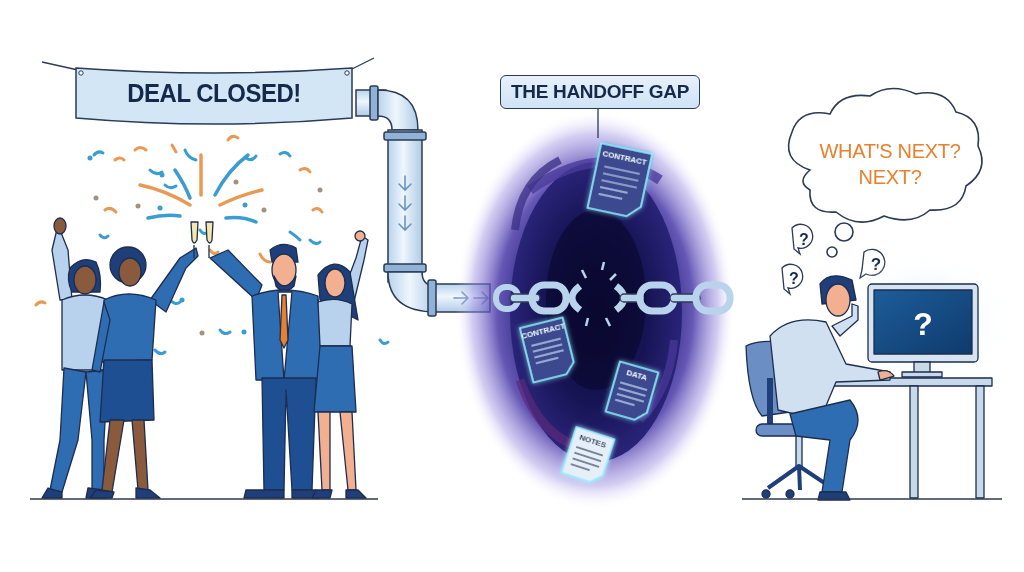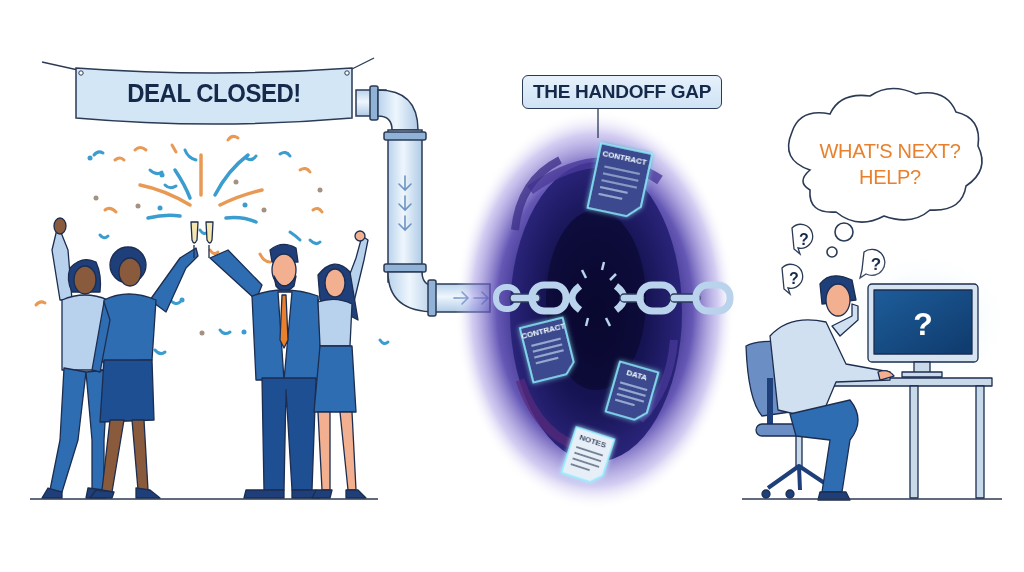--- a/index.html
+++ b/index.html
@@ -2,21 +2,21 @@
 <html><head>
 <meta charset="utf-8">
 <style>
   html, body { margin:0; padding:0; }
   body { width:1024px; height:572px; background:#ffffff; position:relative; overflow:hidden;
          font-family:"Liberation Sans", sans-serif; }
   svg { position:absolute; left:0; top:0; }
   .banner-text { position:absolute; left:78px; top:78px; width:272px; text-align:center;
                  font-family:"Liberation Sans", sans-serif; font-weight:bold; font-size:26px;
                  color:#15294a; letter-spacing:-0.5px; transform:scaleX(0.92); }
-  .gap-label { position:absolute; left:522px; top:75px; width:200px; height:34px; box-sizing:border-box;
+  .gap-label { position:absolute; left:500px; top:75px; width:200px; height:34px; box-sizing:border-box;
                border:1.5px solid #2b3a55; border-radius:6px; background:linear-gradient(#e6f1fb,#cfe3f5);
                display:flex; align-items:center; justify-content:center;
                font-weight:bold; font-size:19px; color:#15294a; letter-spacing:-0.3px; }
   .thought-text { position:absolute; left:800px; top:138px; width:180px; text-align:center;
                   font-weight:normal; font-size:20px; line-height:26px; color:#e8802d; letter-spacing:-0.3px; }
   .doc-label { font-family:"Liberation Sans", sans-serif; font-weight:bold; font-size:8px; fill:#e9f6ff; }
 </style>
 </head>
 <body>
 
@@ -331,14 +331,14 @@
       <path d="M878 372 Q888 368 894 376 L880 380 Z" fill="#f2b090"></path>
     </g>
     <line x1="742" y1="499" x2="1002" y2="499" stroke="#2b3a55" stroke-width="1.5"></line>
   </g>
 </svg>
 
 <div class="banner-text">DEAL CLOSED!</div>
 <div class="gap-label">THE HANDOFF GAP</div>
 <div class="thought-text">
   <div>WHAT'S NEXT?</div>
-  <div>HELP?</div>
+  <div>NEXT?</div>
 </div>
 
 </body></html>

